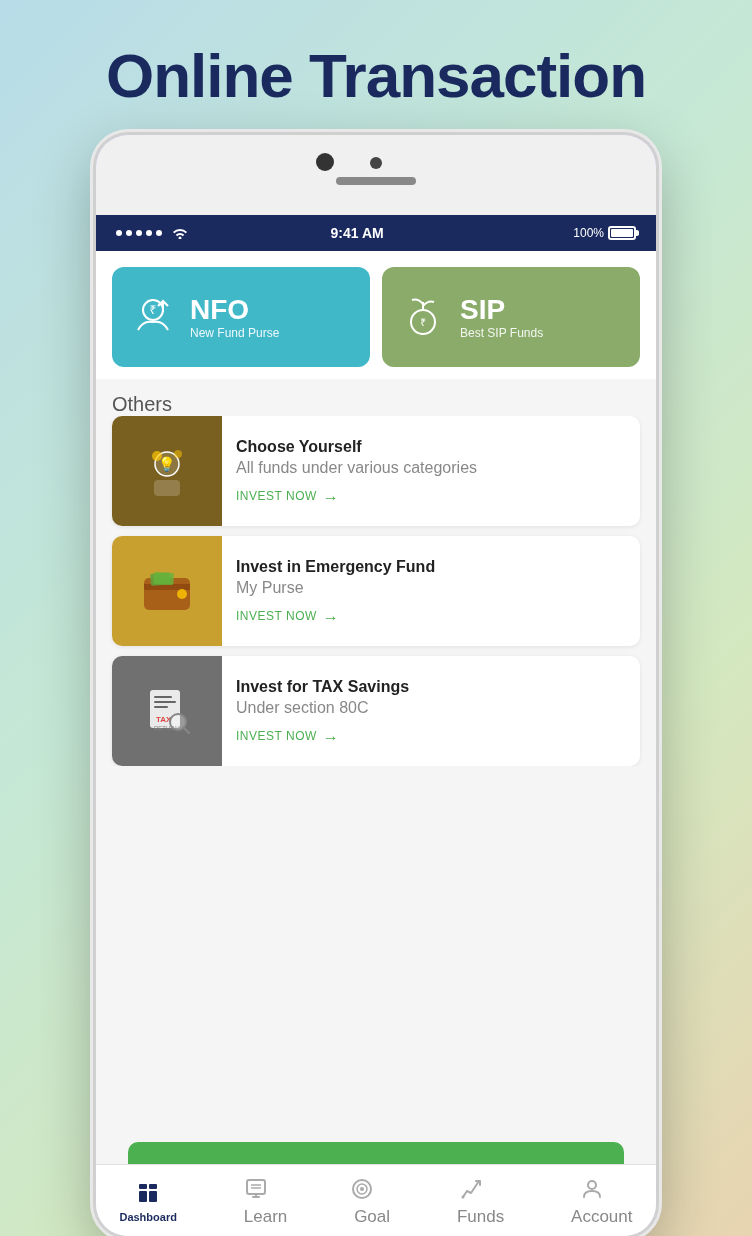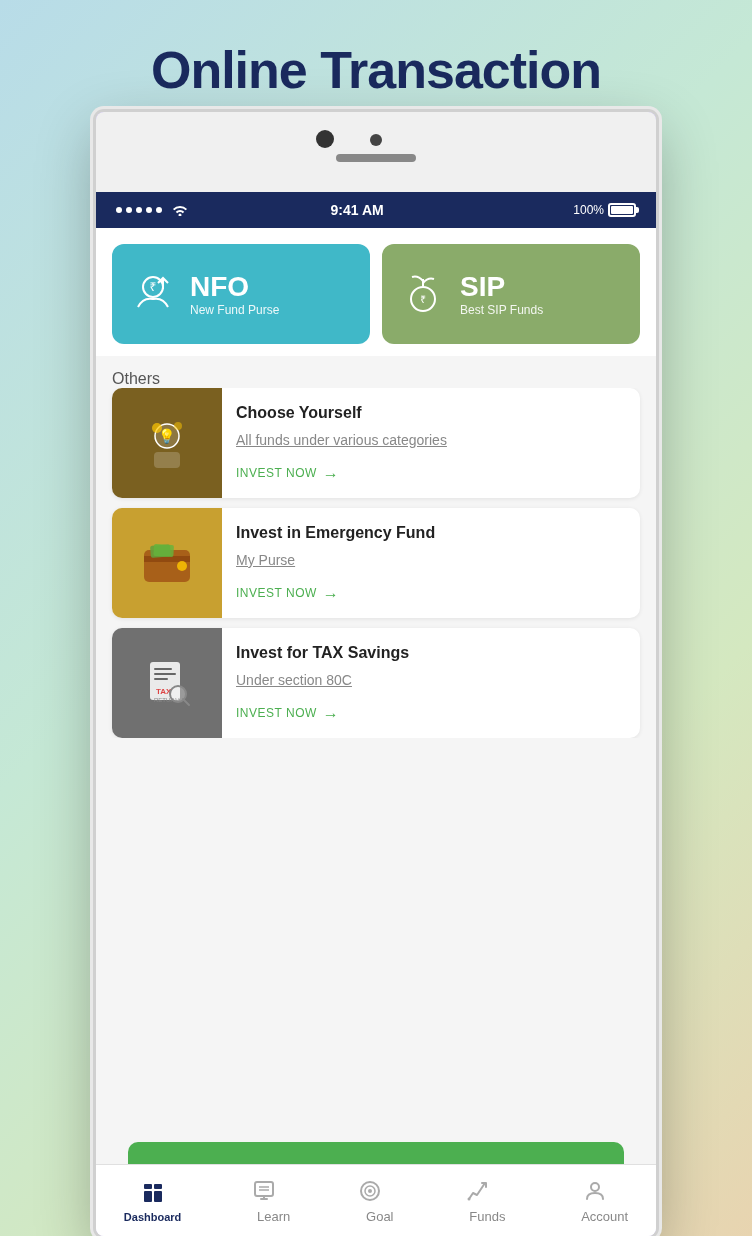--- a/index.html
+++ b/index.html
@@ -8,34 +8,34 @@
       height: 1236px;
       background: linear-gradient(135deg, #b8dce8 0%, #c5e8d5 40%, #d4e8c0 70%, #e8d4b0 100%);
       display: flex;
       flex-direction: column;
       align-items: center;
       font-family: -apple-system, BlinkMacSystemFont, 'Segoe UI', sans-serif;
       overflow: hidden;
       position: relative;
     }
     .page-title {
-      font-size: 52px;
+      font-size: 62px;
       font-weight: 800;
       color: #1a2a5e;
       text-align: center;
       margin-top: 40px;
-      margin-bottom: 12px;
+      margin-bottom: 24px;
       letter-spacing: -1px;
     }
     
     .phone-shell {
       width: 560px;
       height: 1188px;
       background: #c4b5fd;
-      border-radius: 8px;
+      border-radius: 32px;
       box-shadow: 0 0 0 3px #d0d0d0, 0 0 0 6px #e8e8e8, 0 20px 60px rgba(0,0,0,0.3);
       position: relative;
       overflow: hidden;
       display: flex;
       flex-direction: column;
     }
     
     .phone-top {
       background: #f0f0f0;
       height: 80px;
@@ -191,21 +191,21 @@
     }
     .card-subtitle {
       font-size: 12px;
       color: rgba(255,255,255,0.9);
     }
     
     .others-section {
       padding: 14px 16px 0;
     }
     .others-label {
-      font-size: 16px;
+      font-size: 20px;
       color: #555;
       margin-bottom: 10px;
     }
     
     .list-items {
       padding: 0 16px;
       display: flex;
       flex-direction: column;
       gap: 10px;
       overflow: hidden;
@@ -233,33 +233,32 @@
       background: #c8a030;
     }
     .thumb-tax {
       background: #707070;
     }
     .list-item-body {
       flex: 1;
       padding: 16px 14px;
       display: flex;
       flex-direction: column;
-      justify-content: space-between;
+      justify-content: center;
     }
     .list-item-title {
       font-size: 16px;
       font-weight: 700;
       color: #222;
       margin-bottom: 3px;
     }
     .list-item-subtitle {
-      font-size: 14px;
+      font-size: 16px;
       color: #888;
       margin-bottom: 10px;
-      text-decoration: underline;
     }
     .invest-now-btn {
       display: flex;
       align-items: center;
       gap: 6px;
       font-size: 12px;
       font-weight: 400;
       color: #4caf50;
       letter-spacing: 0.5px;
       cursor: pointer;
@@ -292,21 +291,21 @@
       cursor: pointer;
     }
     .nav-icon {
       width: 28px;
       height: 28px;
       display: flex;
       align-items: center;
       justify-content: center;
     }
     .nav-label {
-      font-size: 13px;
+      font-size: 17px;
       color: #888;
       padding-left: 20px;
     }
     .nav-label-active {
       font-size: 11px;
       color: #1a2a5e;
       font-weight: 600;
     }
     
     svg { display: block; }

